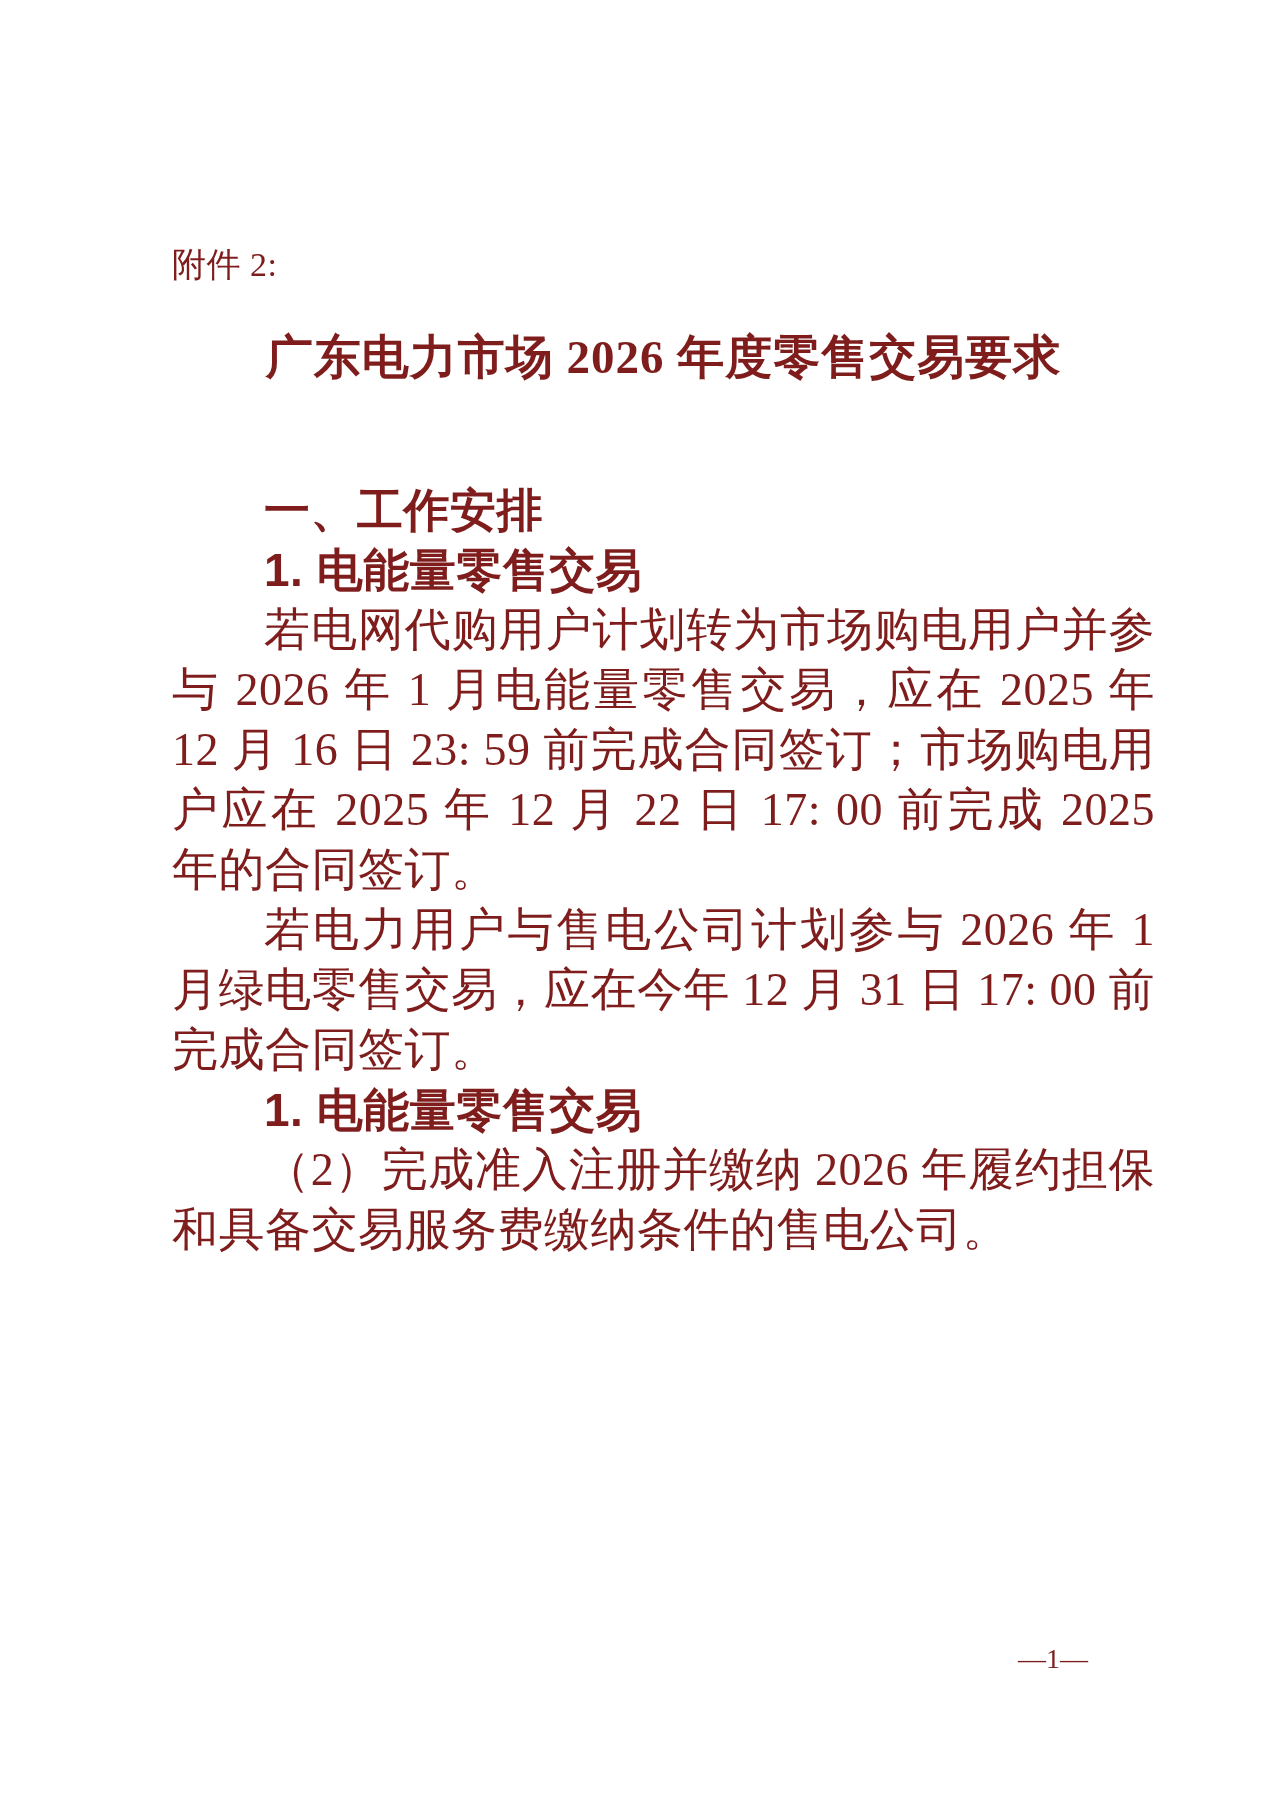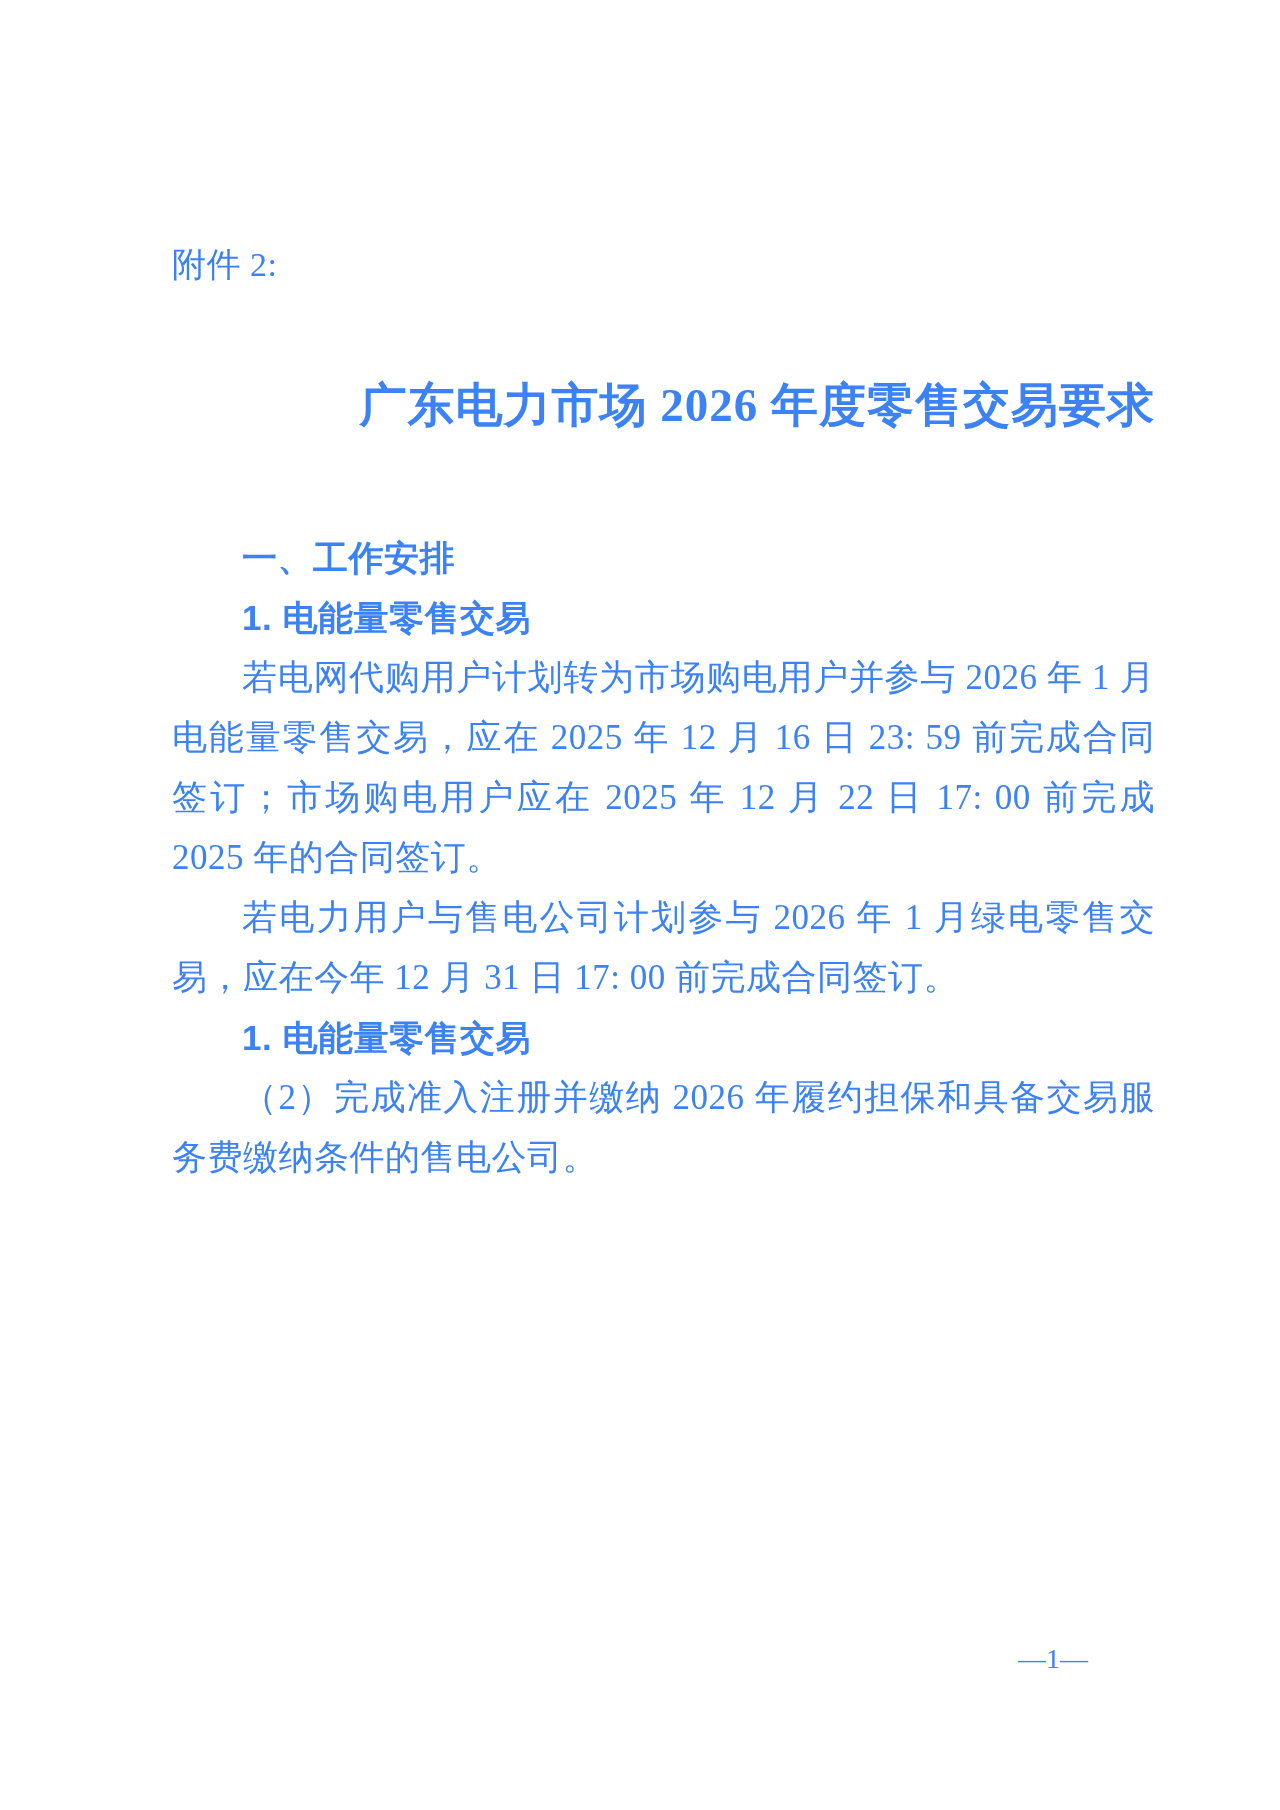--- a/index.html
+++ b/index.html
@@ -5,47 +5,47 @@
   html, body {
     margin: 0;
     padding: 0;
     background: #ffffff;
   }
   .page {
     position: relative;
     width: 1280px;
     height: 1810px;
     background: #ffffff;
-    color: #3b82f6;
+    color: #7f1d1d;
     overflow: hidden;
     font-family: "Liberation Serif", "DejaVu Serif", serif;
   }
   .content {
     position: absolute;
     left: 172px;
     top: 235px;
     width: 983px;
   }
   .attachment {
     font-size: 34px;
     line-height: 60px;
     letter-spacing: 0.5px;
   }
   .doc-title {
-    margin-top: 80px;
+    margin-top: 32px;
     font-size: 47px;
     line-height: 60px;
     font-weight: bold;
-    text-align: right;
+    text-align: center;
     letter-spacing: 1px;
     font-family: "Liberation Serif", "DejaVu Serif", serif;
   }
   .body-flow {
     margin-top: 93px;
-    font-size: 35px;
+    font-size: 46px;
     line-height: 60px;
     letter-spacing: 0.5px;
   }
   .body-flow > div {
     margin: 0;
   }
   .heading-1 {
     font-family: "Liberation Sans", "DejaVu Sans", sans-serif;
     font-weight: 700;
     text-indent: 2em;

